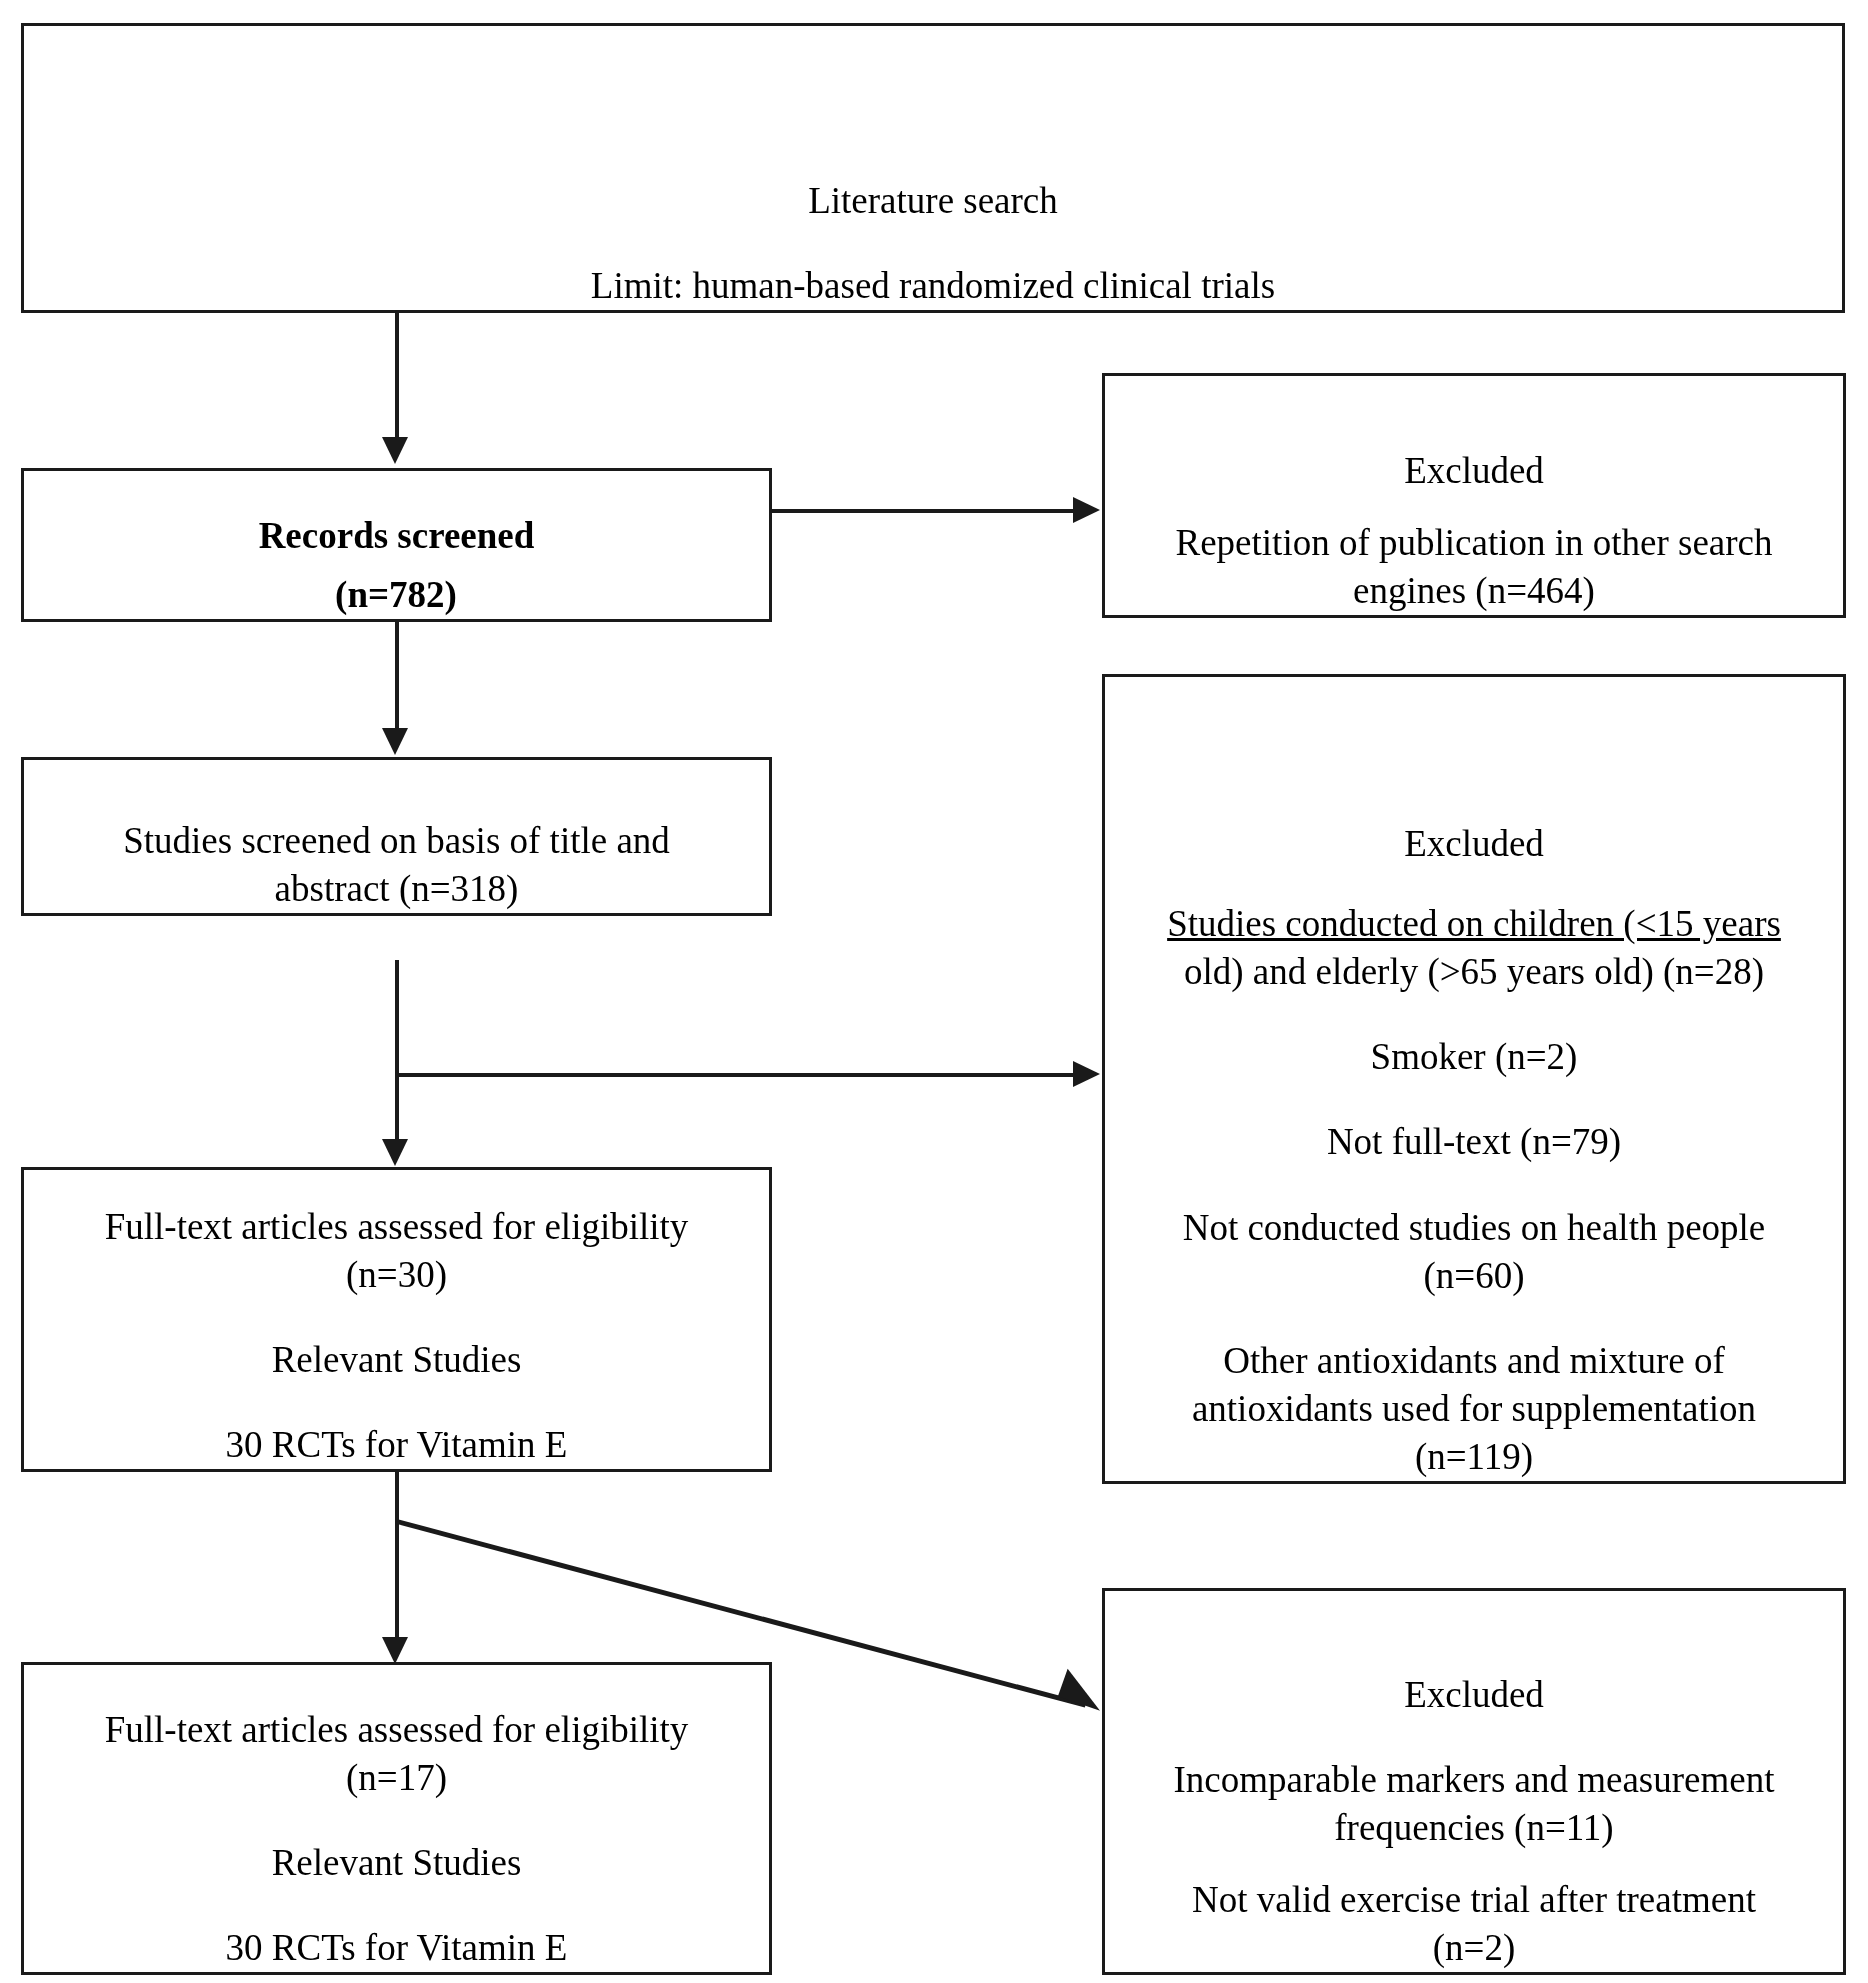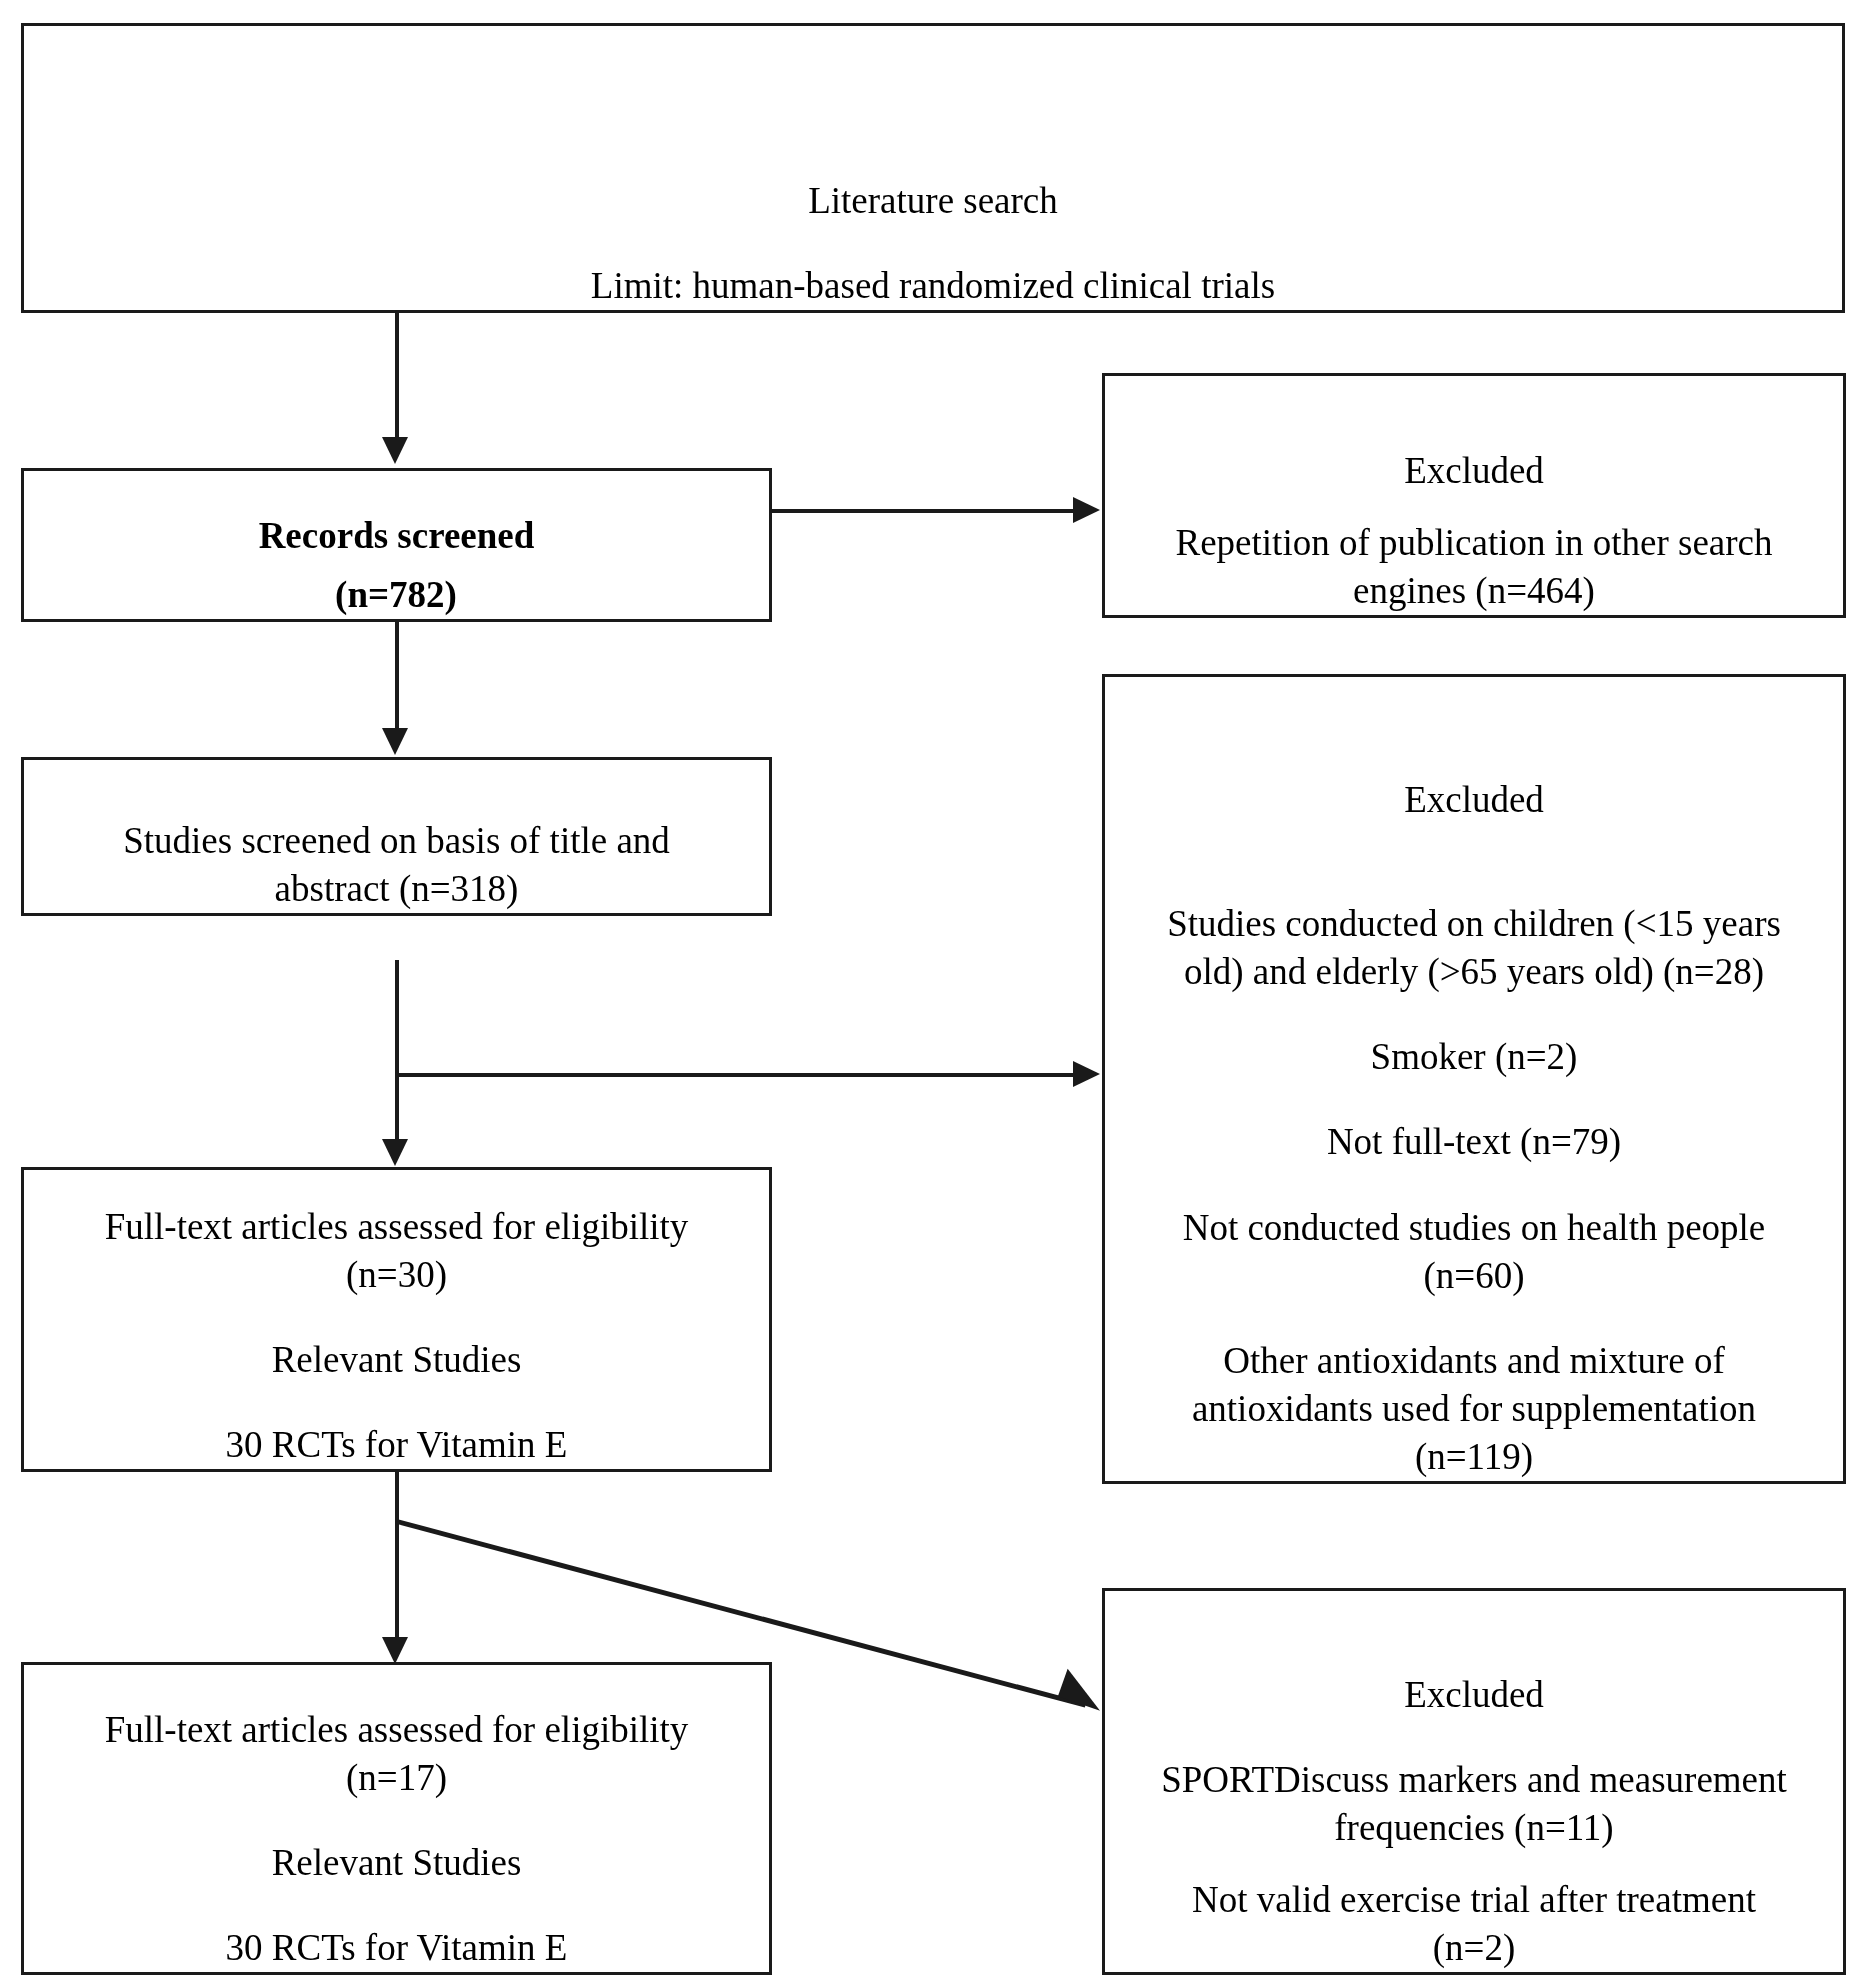--- a/index.html
+++ b/index.html
@@ -29,21 +29,21 @@
     text-align: center;
   }
   .flowbox .line {
     display: block;
     width: 100%;
     padding: 0 13px;
     box-sizing: border-box;
     font-size: 37px;
     line-height: 1.30;
   }
-  .flowbox .line.gap-lg { margin-top: 76px; }
+  .flowbox .line.gap-lg { margin-top: 32px; text-decoration: underline; }
   .flowbox .line.gap-md { margin-top: 37px; }
   .flowbox .line.gap-sm { margin-top: 24px; }
   .flowbox .line.gap-xs { margin-top: 11.3px; padding-left: 12px; }
   .flowbox .line.tight { margin-top: 0; }
 
   
   .vline {
     position: absolute;
     width: 4px;
     background: #1a1a1a;
@@ -139,21 +139,21 @@
   <div class="vline" style="left:395px; top:1472px; height:182px;"></div>
   <div class="arrow-down" style="left:382px; top:1637px;"></div>
 
   <svg class="diag-svg" style="left:0px; top:0px;" width="1868" height="1983" viewBox="0 0 2306 2448">
     <line x1="489" y1="1878" x2="1340" y2="2105" stroke="#1a1a1a" stroke-width="6"></line>
     <polygon points="1358,2112 1306,2094 1318,2060" fill="#1a1a1a"></polygon>
   </svg>
 
   <div class="flowbox" style="left:1102px; top:1588px; width:744px; height:387px;">
     <span class="line tight">Excluded</span>
-    <span class="line gap-md">SPORTDiscuss markers and measurement</span>
+    <span class="line gap-md">Incomparable markers and measurement</span>
     <span class="line tight">frequencies (n=11)</span>
     <span class="line gap-sm">Not valid exercise trial after treatment</span>
     <span class="line tight">(n=2)</span>
   </div>
 
   <div class="flowbox" style="left:21px; top:1662px; width:751px; height:313px;">
     <span class="line tight">Full-text articles assessed for eligibility</span>
     <span class="line tight">(n=17)</span>
     <span class="line gap-md">Relevant Studies</span>
     <span class="line gap-md">30 RCTs for Vitamin E</span>

